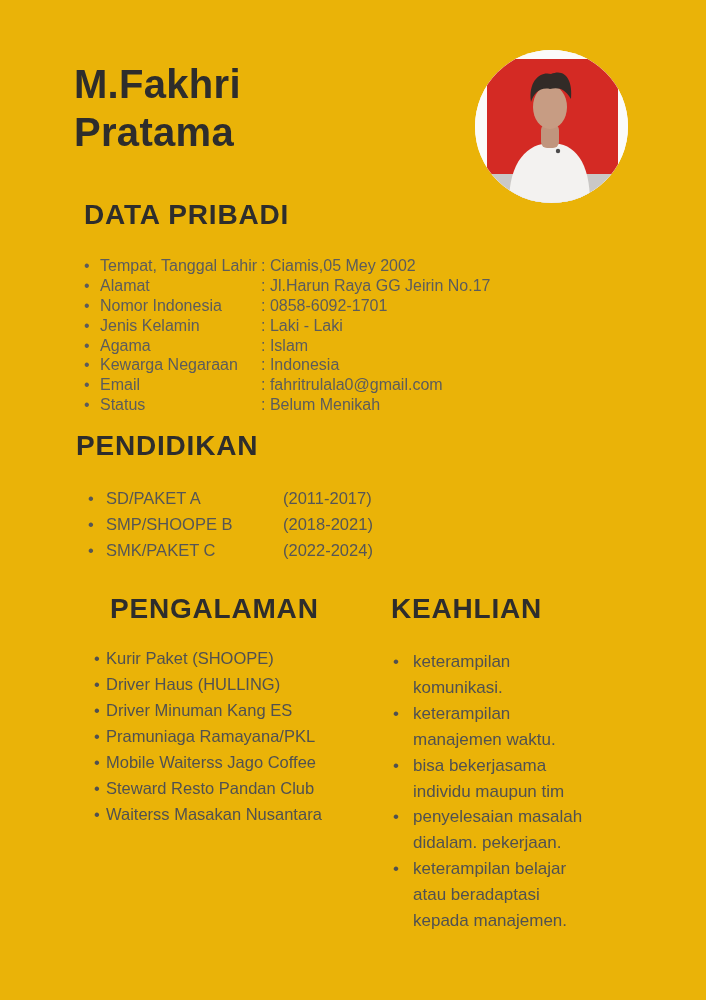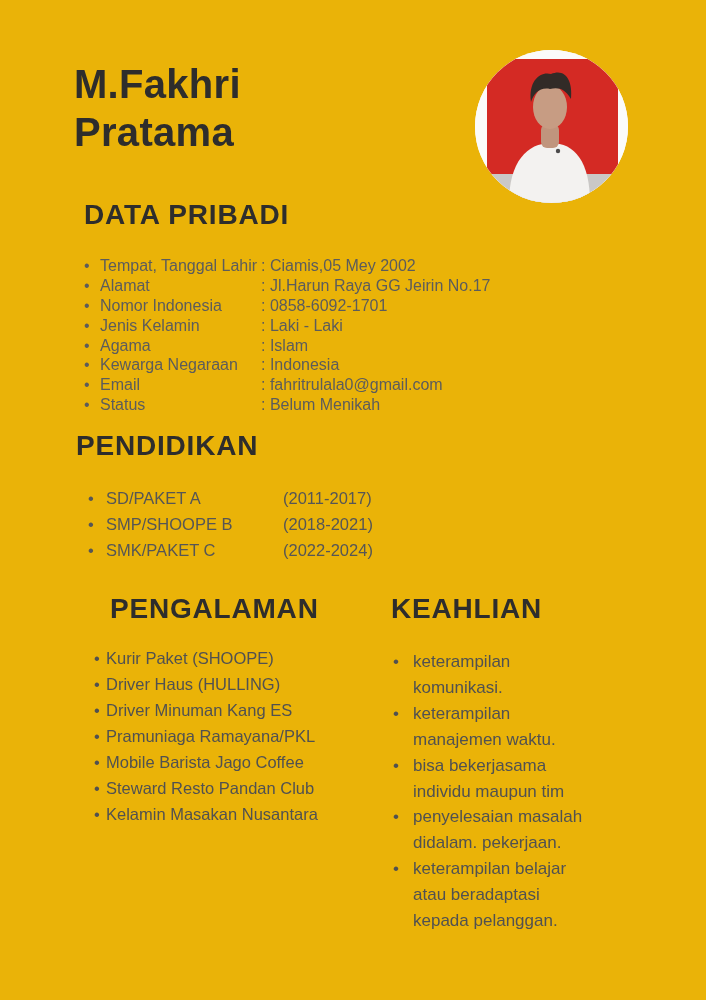--- a/index.html
+++ b/index.html
@@ -154,33 +154,33 @@
       <span class="edu-period">(2022-2024)</span>
     </li>
   </ul>
 
   <h2 class="section-title title-pengalaman">PENGALAMAN</h2>
   <ul class="exp-list">
     <li>Kurir Paket (SHOOPE)</li>
     <li>Driver Haus (HULLING)</li>
     <li>Driver Minuman Kang ES</li>
     <li>Pramuniaga Ramayana/PKL</li>
-    <li>Mobile Barista Jago Coffee</li>
+    <li>Mobile Waiterss Jago Coffee</li>
     <li>Steward Resto Pandan Club</li>
-    <li>Kelamin Masakan Nusantara</li>
+    <li>Waiterss Masakan Nusantara</li>
   </ul>
 
   <h2 class="section-title title-keahlian">KEAHLIAN</h2>
   <ul class="skill-list">
     <li>keterampilan
 komunikasi.</li>
     <li>keterampilan
 manajemen waktu.</li>
     <li>bisa bekerjasama
 individu maupun tim</li>
     <li>penyelesaian masalah
 didalam. pekerjaan.</li>
     <li>keterampilan belajar
 atau beradaptasi
-kepada pelanggan.</li>
+kepada manajemen.</li>
   </ul>
 
 </div>
 
 </body></html>

